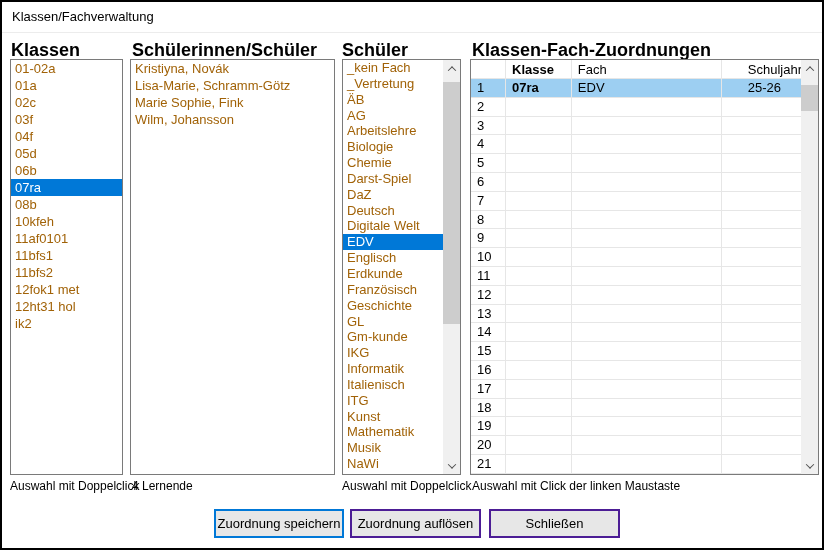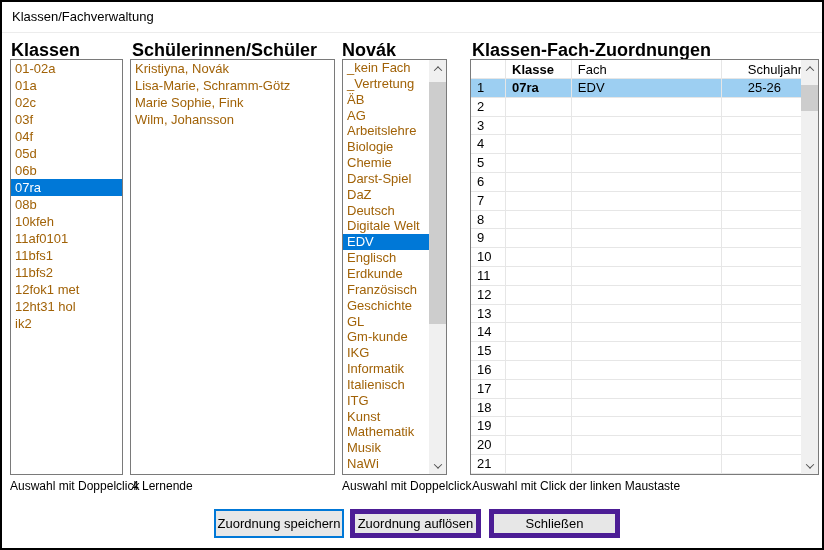--- a/index.html
+++ b/index.html
@@ -38,38 +38,38 @@
   .trow { display:flex; height:18.8px; border-bottom:1px solid #e6e6e6; background:#fff; }
   .trow.head { height:19px; }
   .trow.hl { background:#9dcff2; }
   .tcell { font-size:13px; line-height:18.8px; padding-left:6px; border-right:1px solid #e6e6e6; overflow:hidden; white-space:nowrap; color:#000; }
   .trow.head .tcell { line-height:19px; }
   .c0 { width:37px; } .c1 { width:70px;font-weight:bold; } .c2 { width:160px; } .c3 { width:63px; border-right:none;margin-left:20px; }
 
   
   .btn {
     position:absolute; top:507px; height:29px; background:#e7e7e7;
-    border:5px solid #4c1d95; font-size:13px; color:#000;
+    border:2px solid #4c1d95; font-size:13px; color:#000;
     display:flex; align-items:center; justify-content:center;
     font-family:"Liberation Sans", sans-serif;
   }
   .btn.default { border:2px solid #0078d7; }
 </style>
 </head>
 <body>
 
 <div class="window">
 
   <div class="titlebar">
     <div class="title">Klassen/Fachverwaltung</div>
   </div>
 
   <div class="col-header" style="left:9px">Klassen</div>
   <div class="col-header" style="left:130px">Schülerinnen/Schüler</div>
-  <div class="col-header" style="left:340px">Novák</div>
+  <div class="col-header" style="left:340px">Schüler</div>
   <div class="col-header" style="left:470px">Klassen-Fach-Zuordnungen</div>
 
   <div class="listbox" style="left:8px; width:113px;" id="klassen-list">
       <div class="li">01-02a</div>
       <div class="li">01a</div>
       <div class="li">02c</div>
       <div class="li">03f</div>
       <div class="li">04f</div>
       <div class="li">05d</div>
       <div class="li">06b</div>
@@ -84,21 +84,21 @@
       <div class="li">ik2</div>
     </div>
 
   <div class="listbox" style="left:128px; width:205px;" id="schueler-list">
       <div class="li">Kristiyna, Novák</div>
       <div class="li">Lisa-Marie, Schramm-Götz</div>
       <div class="li">Marie Sophie, Fink</div>
       <div class="li">Wilm, Johansson</div>
     </div>
 
-  <div class="listbox faecher" style="left:340px; width:105px;padding-left:34px;">
+  <div class="listbox faecher" style="left:340px; width:119px;padding-left:34px;">
     <div id="faecher-list" style="position:absolute; left:0; top:0; right:17px;">
         <div class="li">_kein Fach</div>
         <div class="li">_Vertretung</div>
         <div class="li">ÄB</div>
         <div class="li">AG</div>
         <div class="li">Arbeitslehre</div>
         <div class="li">Biologie</div>
         <div class="li">Chemie</div>
         <div class="li">Darst-Spiel</div>
         <div class="li">DaZ</div>

